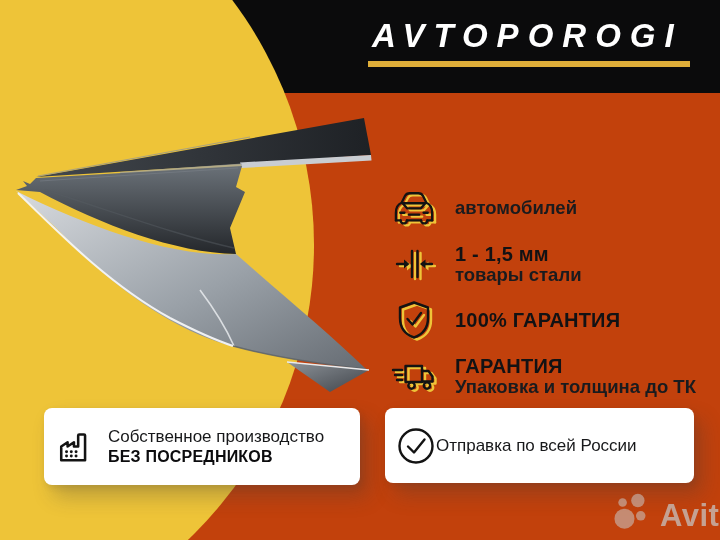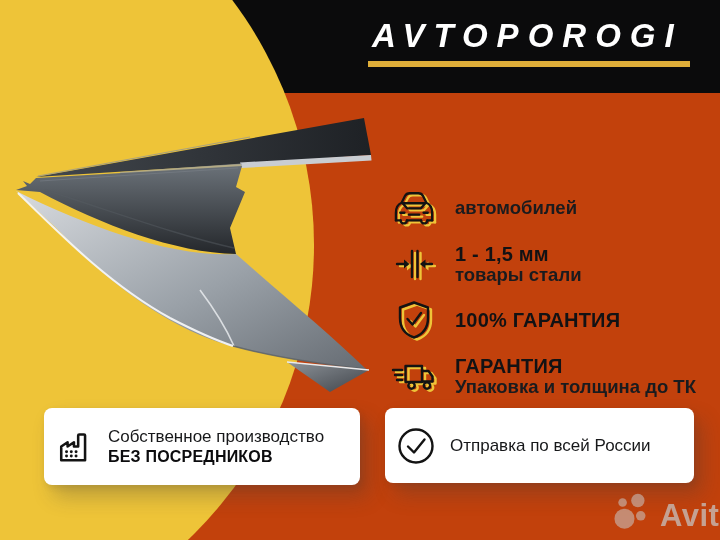--- a/index.html
+++ b/index.html
@@ -30,21 +30,21 @@
   .f-row { display:flex; align-items:center; gap:17px; height:43px; }
   .f-icon { width:48px; display:flex; justify-content:center; align-items:center; flex:none; }
   .f-icon svg { filter:drop-shadow(3px 2px 0 #eec438); }
   .f-title { font-size:20px; font-weight:700; color:#121214; line-height:22px; letter-spacing:0.2px; white-space:nowrap; }
   .f-sub { font-size:18.5px; font-weight:700; color:#1a1b1e; line-height:20px; white-space:nowrap; }
   
   .badge { position:absolute; top:408px; background:#ffffff; border-radius:8px;
     box-shadow:9px 12px 20px rgba(60,60,60,0.28), 2px 3px 6px rgba(60,60,60,0.12);
     display:flex; align-items:center; z-index:4; }
   .badge-left  { left:44px;  width:303px; height:77px; padding-left:13px; gap:15px; }
-  .badge-right { left:385px; width:298px; height:75px; padding-left:11px; gap:14px; }
+  .badge-right { left:385px; width:298px; height:75px; padding-left:11px; gap:0; }
   .b-icon { flex:none; display:flex; align-items:center; justify-content:center; }
   .b-line1 { font-size:17px; font-weight:400; color:#17181a; line-height:19px; white-space:nowrap; }
   .b-line2 { font-size:16px; font-weight:700; color:#0c0c0e; line-height:21px; letter-spacing:0.2px; white-space:nowrap; }
   
   .watermark { position:absolute; left:612px; top:491px; z-index:5;
     display:flex; align-items:flex-end; gap:2px; }
   .watermark-text { font-size:31px; font-weight:700; line-height:34px;
     color:rgba(198,198,198,0.72); letter-spacing:0.5px; }
   .ico { stroke:#131313; fill:none; stroke-width:2.4; stroke-linecap:round; stroke-linejoin:round; }
 </style>

